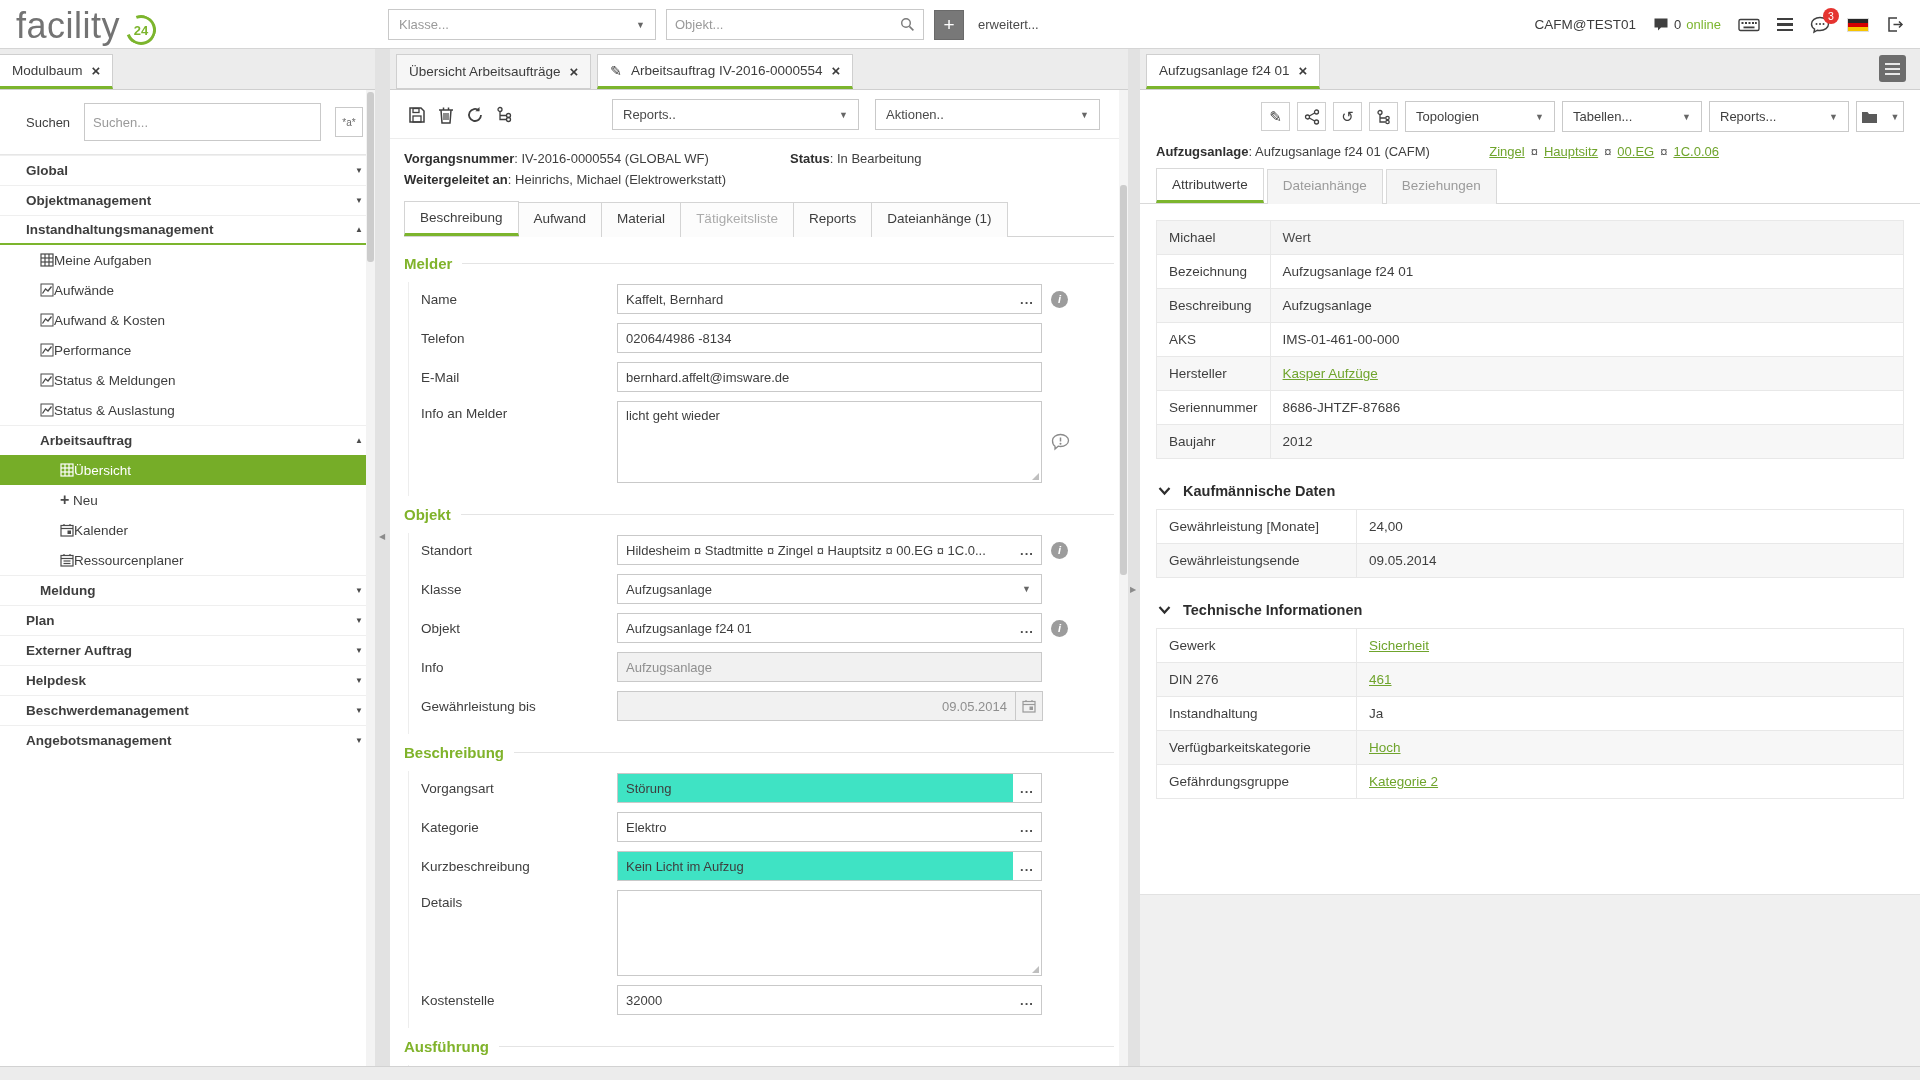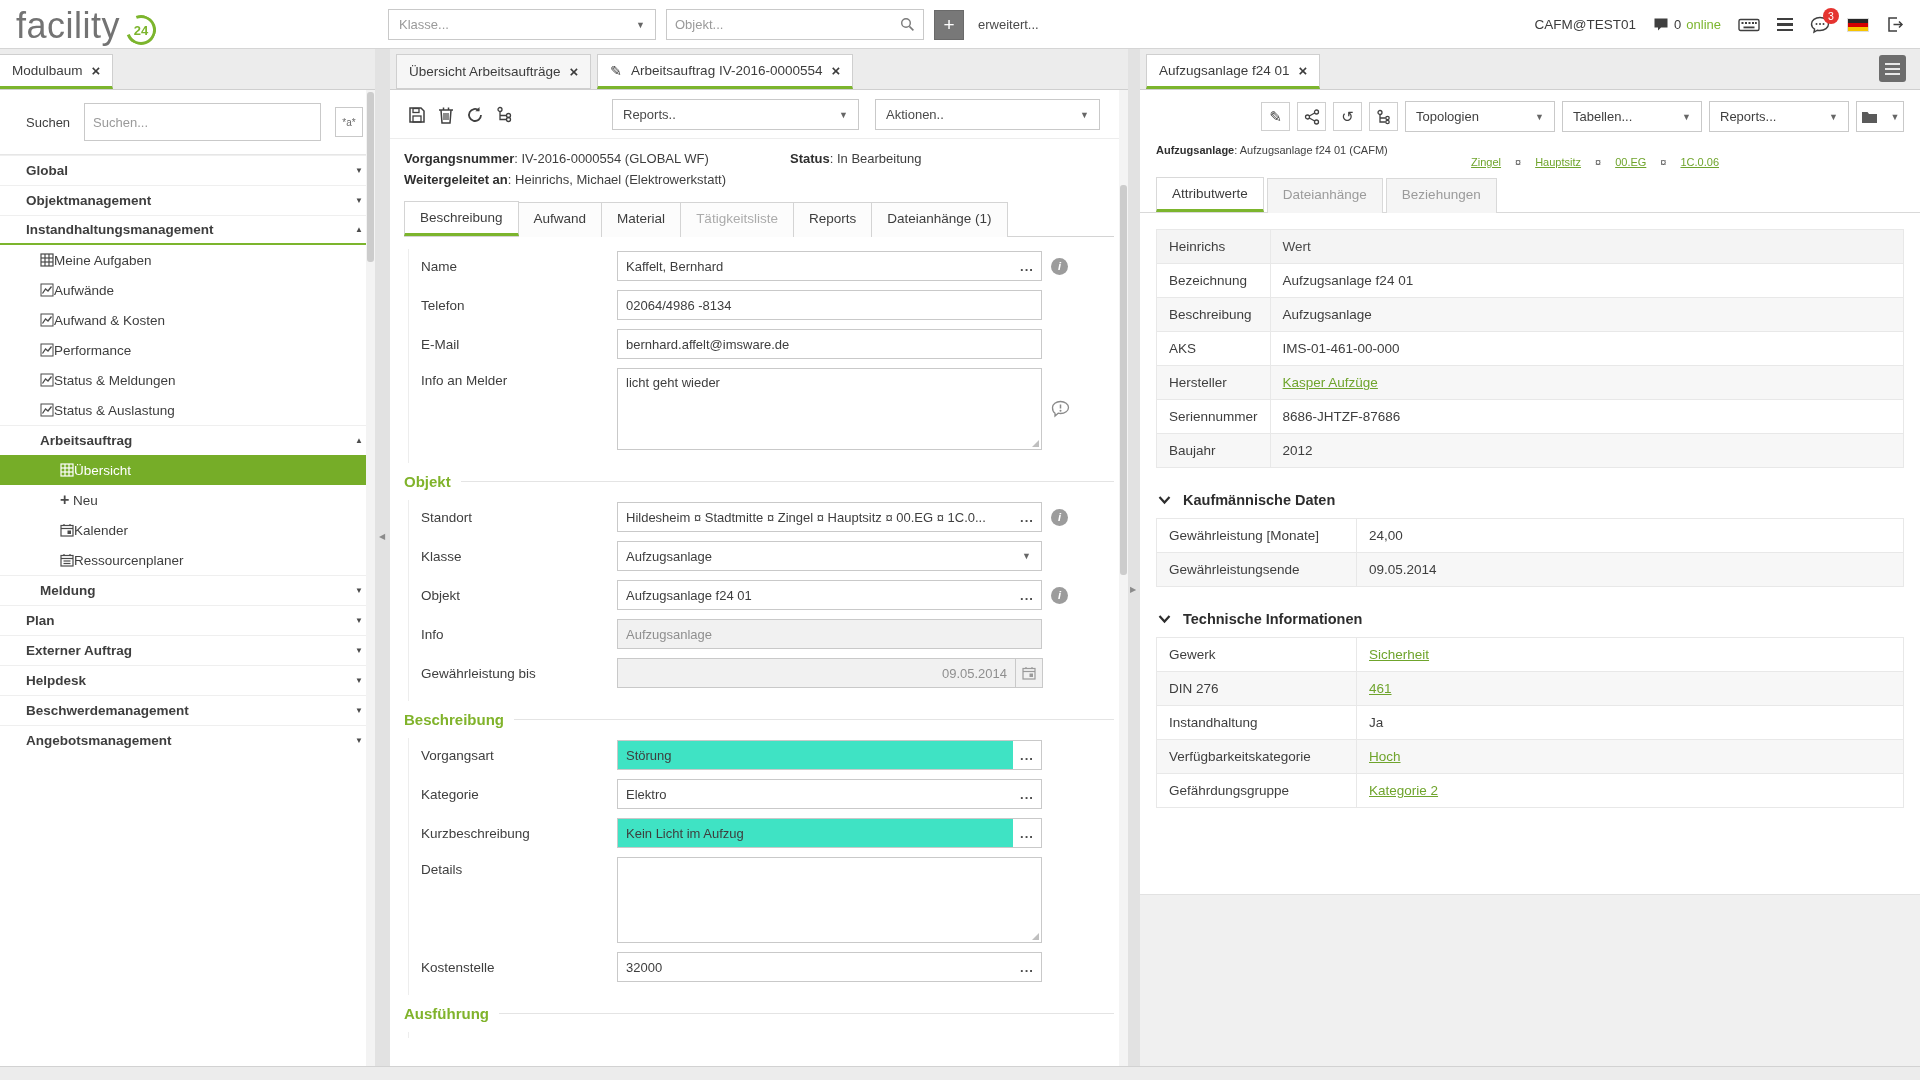--- a/index.html
+++ b/index.html
@@ -106,22 +106,22 @@
   
   .right-panel { position:absolute; top:49px; left:1140px; right:0; bottom:14px; background:#fff; overflow:hidden; }
   .right-panel .panel-tabs { position:relative; }
   .panel-menu { width:27px; height:27px; background:#6d6d6d; border-radius:3px; margin:0 14px 7px auto; display:flex; flex-direction:column; align-items:center; justify-content:center; gap:3px; cursor:pointer; }
   .panel-menu i { width:15px; height:2px; background:#e8e8e8; }
   .r-toolbar { display:flex; align-items:center; justify-content:flex-end; gap:7px; padding:11px 16px 9px 16px; }
   .r-ico-btn { width:29px; height:29px; border:1px solid #cfcfcf; background:#fff; display:flex; align-items:center; justify-content:center; color:#424242; font-size:15px; cursor:pointer; }
   .rsel { height:31px; border:1px solid #c9c9c9; display:flex; align-items:center; justify-content:space-between; padding:0 10px; color:#3f3f3f; background:#fff; cursor:pointer; }
   .rsel.w150{width:150px;} .rsel.w140{width:140px;}
   .folder-btn { width:48px; height:31px; border:1px solid #c9c9c9; display:flex; align-items:center; justify-content:center; gap:5px; cursor:pointer; background:#fff; }
-  .r-header { display:flex; align-items:baseline; padding:3px 16px 9px 16px; font-size:11px;flex-direction:column; }
-  .breadcrumb { margin-left:auto; margin-right:185px; display:flex; gap:14px; align-items:baseline; }
+  .r-header { display:flex; align-items:baseline; padding:3px 16px 9px 16px; font-size:13px; }
+  .breadcrumb { margin-left:auto; margin-right:185px; display:flex; gap:6px; align-items:baseline; }
   .glink { color:#6fa42c; text-decoration:underline; cursor:pointer; }
   .bc-sep { color:#555; }
   .r-tabs { display:flex; padding:0 16px; border-bottom:1px solid #d9d9d9; }
   .rtab { padding:8px 15px; border:1px solid #d9d9d9; border-bottom:none; background:#f5f5f5; color:#9b9b9b; margin-right:3px; font-size:13.5px; cursor:pointer; position:relative; top:1px; }
   .rtab.active { background:#fff; color:#3c3c3c; border-bottom:3px solid #7cb52d; top:0; }
   .r-content { padding:16px 16px 0 16px; }
   table.rtable { width:100%; border-collapse:collapse; border:1px solid #e2e2e2; }
   .rtable th { background:#f4f4f4; font-weight:normal; text-align:left; color:#4a4a4a; }
   .rtable th, .rtable td { padding:9px 12px; font-size:13.5px; border:1px solid #e8e8e8; }
   .rtable tr.alt td { background:#f7f7f7; }
@@ -453,20 +453,21 @@
     <div class="stab active">Beschreibung</div>
     <div class="stab">Aufwand</div>
     <div class="stab">Material</div>
     <div class="stab disabled">Tätigkeitsliste</div>
     <div class="stab">Reports</div>
     <div class="stab">Dateianhänge (1)</div>
   </div>
 
   <div class="form-area">
 
+    <div class="sec-title">Melder</div>
     <div class="sec-body">
       <div class="frow">
         <span class="flabel">Name</span>
         <div class="input">
           <span class="val">Kaffelt, Bernhard</span>
           <span class="dots">...</span>
         </div>
         <span class="info-i">i</span>
       </div>
       <div class="frow">
@@ -668,21 +669,21 @@
   <div class="r-tabs">
     <div class="rtab active">Attributwerte</div>
     <div class="rtab">Dateianhänge</div>
     <div class="rtab">Beziehungen</div>
   </div>
 
   <div class="r-content">
     <table class="rtable">
       <tbody>
           <tr>
-        <th class="c1">Heinrichs</th>
+        <th class="c1">Michael</th>
         <th>Wert</th>
       </tr>
       <tr>
             <td class="c1">Bezeichnung</td>
             <td>Aufzugsanlage f24 01</td>
           </tr>
       <tr class="alt">
             <td class="c1">Beschreibung</td>
             <td>Aufzugsanlage</td>
           </tr>

